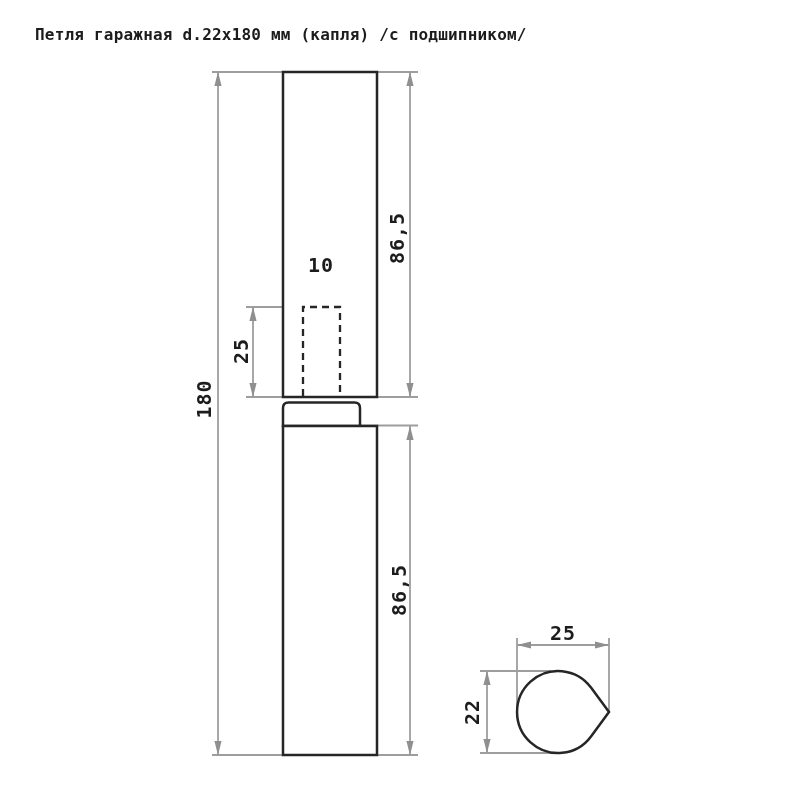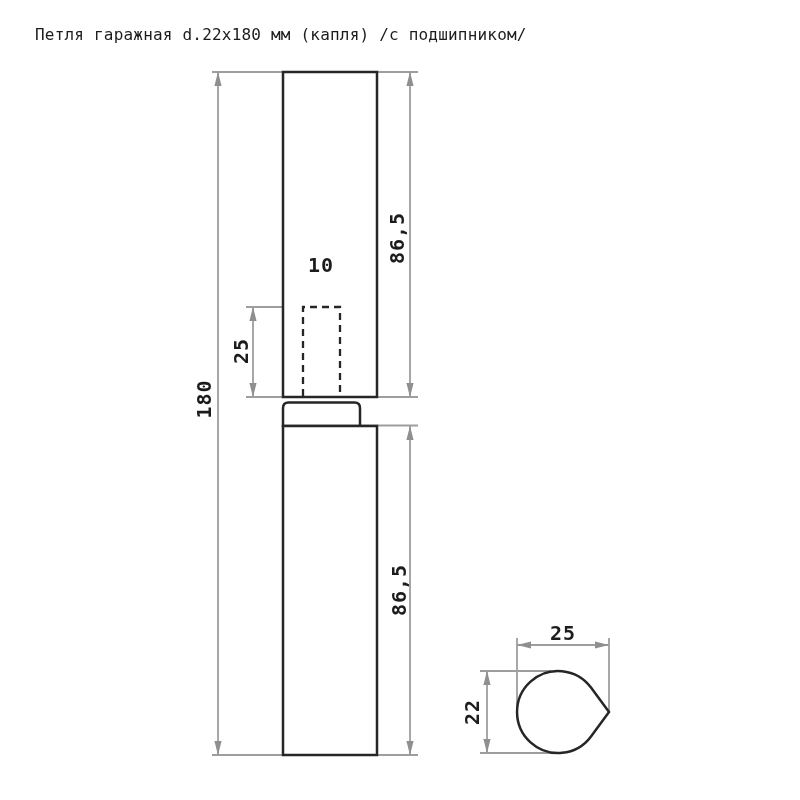--- a/index.html
+++ b/index.html
@@ -3,21 +3,21 @@
 <meta charset="utf-8">
 <style>
   html,body{margin:0;padding:0}
   body{
     width:800px;height:800px;position:relative;overflow:hidden;
     background:#ffffff;
     font-family:"DejaVu Sans Mono","Liberation Mono",monospace;
   }
   .title{
     position:absolute;left:35px;top:25px;
-    font-size:16px;font-weight:normal;color:#1c1c1c;
+    font-size:16px;font-weight:bold;color:#1c1c1c;
     letter-spacing:0.2px;white-space:pre;
   }
   svg.drawing{position:absolute;left:0;top:0}
   .ext{stroke:#9e9e9e;stroke-width:1.8;fill:none}
   .outline{stroke:#262626;stroke-width:2.5;fill:#ffffff}
   .hidden-line{stroke:#262626;stroke-width:2.3;fill:none;stroke-dasharray:7 5}
   .arrow{fill:#8f8f8f;stroke:none}
   .dim-label{
     font-family:"DejaVu Sans Mono","Liberation Mono",monospace;
     font-size:20px;font-weight:bold;fill:#1c1c1c;letter-spacing:1px;

